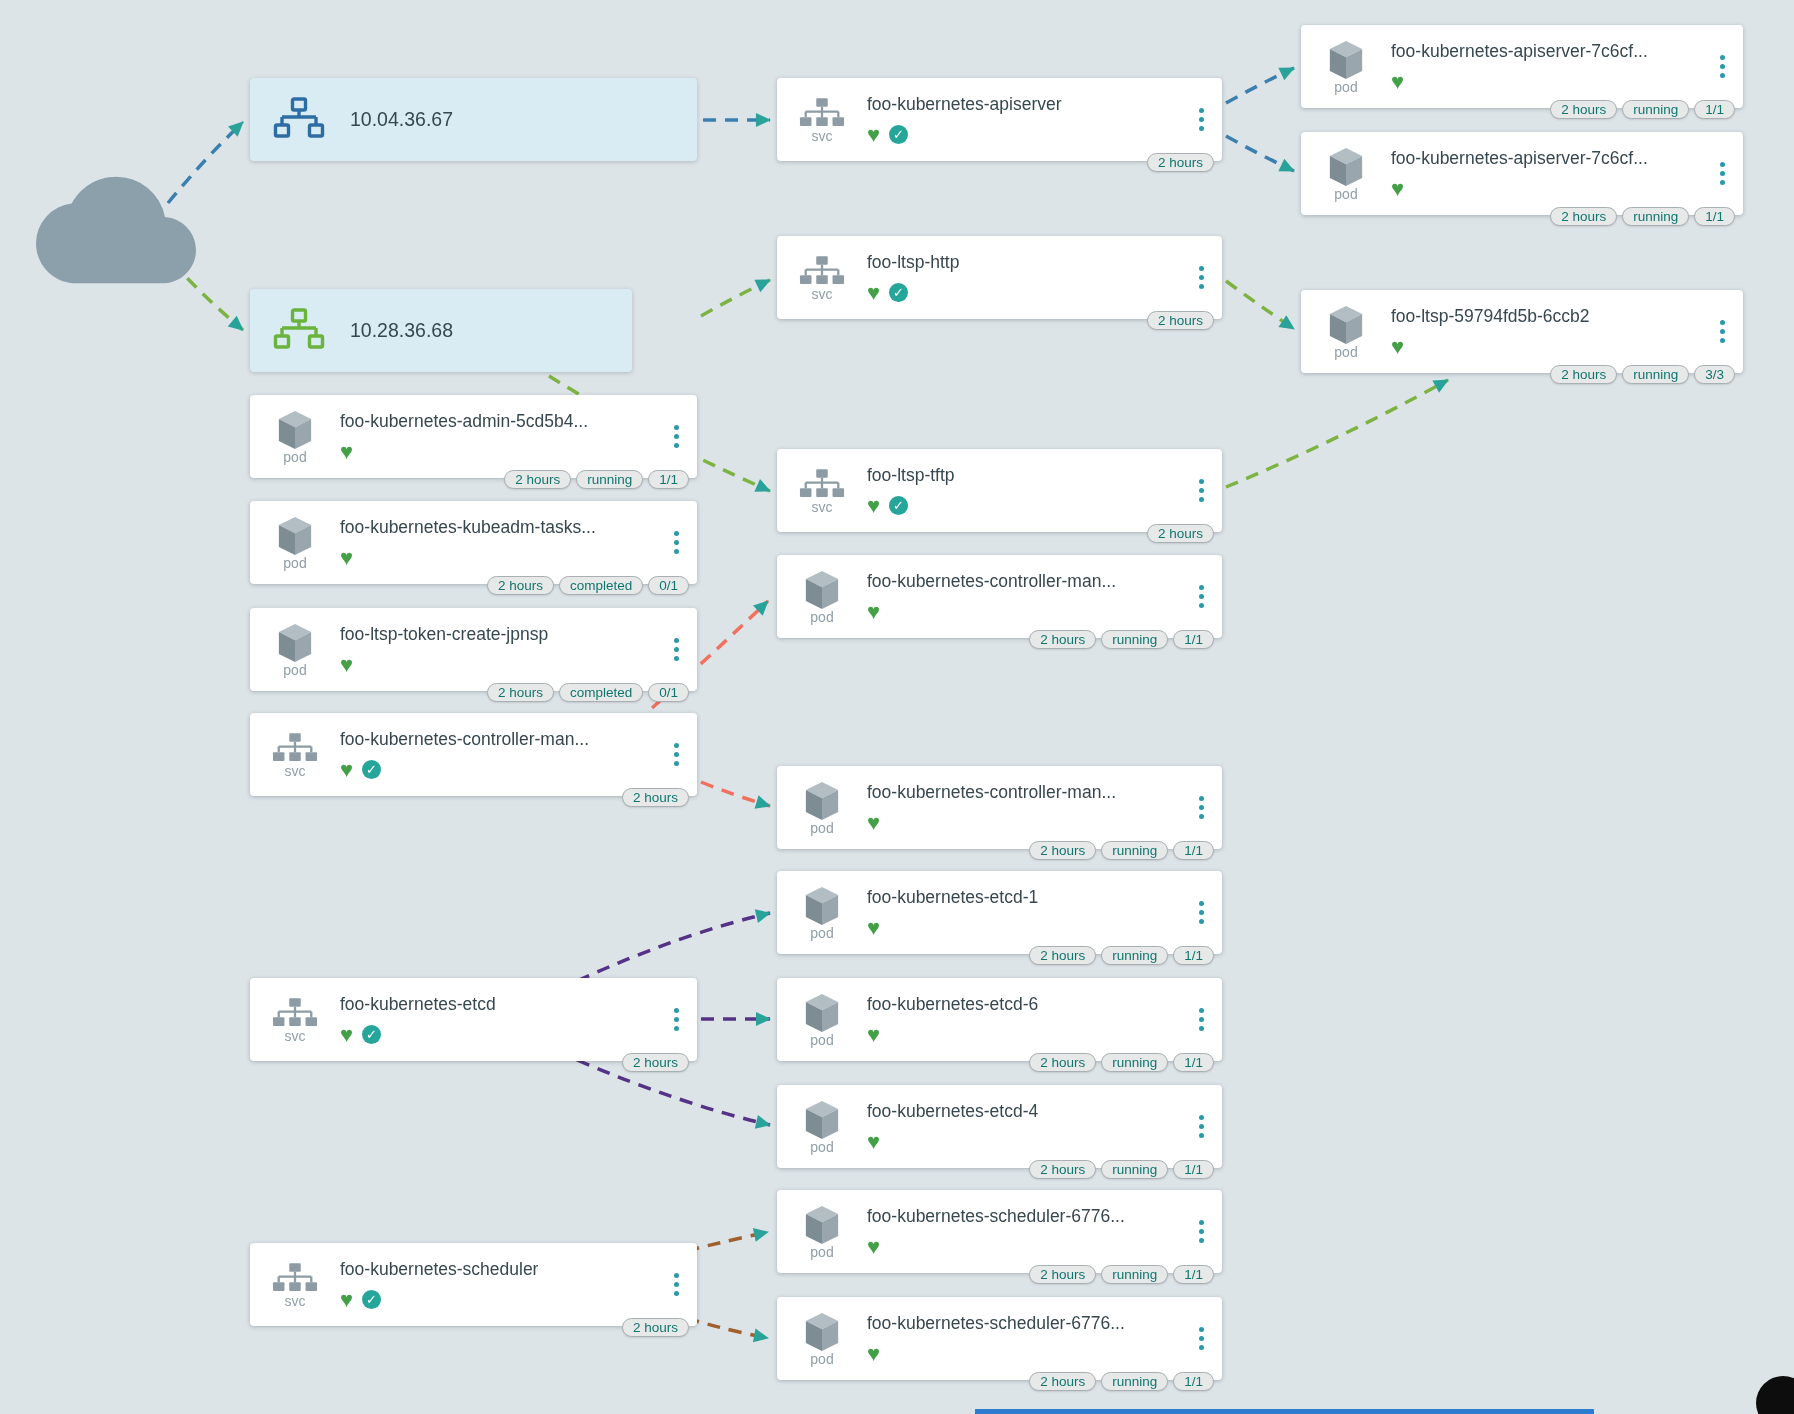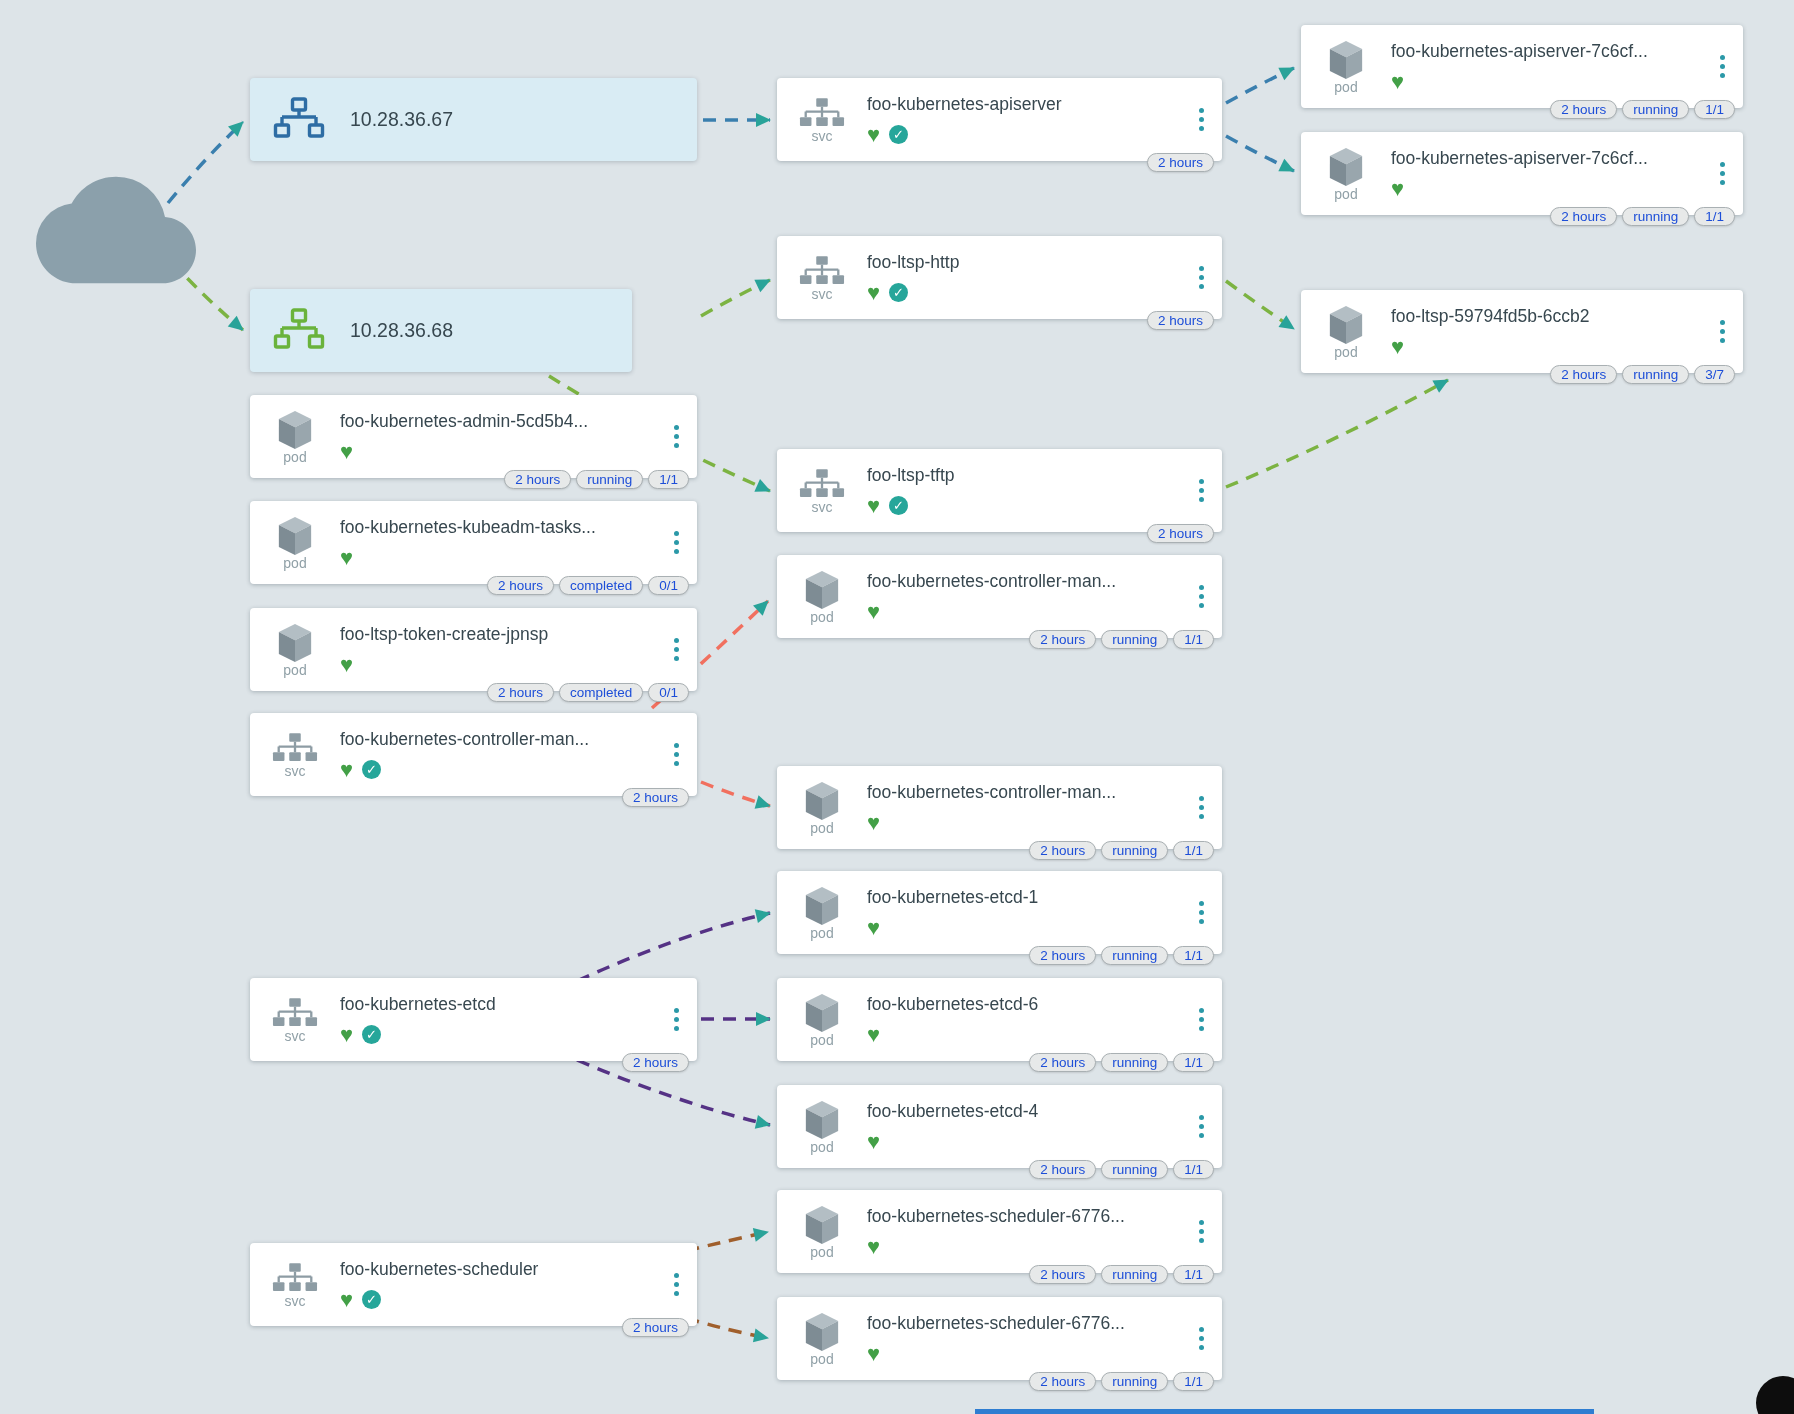--- a/index.html
+++ b/index.html
@@ -19,21 +19,21 @@
   .body{flex:1;min-width:0;padding-left:16px;display:flex;flex-direction:column;gap:9px;}
   .title{font-size:17.5px;color:#37474f;white-space:nowrap;overflow:hidden;}
   .status-row{display:flex;align-items:center;gap:9px;height:22px;}
   .heart{color:#43a047;font-size:22px;line-height:20px;}
   .check{width:19px;height:19px;border-radius:50%;background:#26a69a;color:#fff;font-size:13px;
          display:flex;align-items:center;justify-content:center;line-height:1;}
   .kebab{display:flex;flex-direction:column;gap:4px;padding:8px 6px;align-self:center;cursor:pointer;flex:none;}
   .kebab i{width:5px;height:5px;border-radius:50%;background:#2b99a8;display:block;}
   .badges{position:absolute;right:8px;bottom:-11px;display:flex;gap:5px;z-index:3;}
   .badge{background:#e7e9e9;border:1px solid #a9b0b3;border-radius:11px;padding:1px 10px;
-         font-size:13.5px;color:#1d4ed8;white-space:nowrap;box-shadow:0 1px 2px rgba(0,0,0,.12);}
+         font-size:13.5px;color:#0f766e;white-space:nowrap;box-shadow:0 1px 2px rgba(0,0,0,.12);}
   .bottom-bar{position:absolute;left:975px;bottom:0;width:619px;height:5px;z-index:4;}
   .corner-shape{position:absolute;right:-16px;bottom:-16px;width:54px;height:54px;border-radius:50%;z-index:4;}
 </style>
 </head>
 <body>
 
 <div id="graph-canvas" style="background: rgb(221, 228, 232); width: 1794px; height: 1414px;">
   <svg id="edge-layer" width="1794" height="1414">
     <defs>
       <marker id="arrow-head" markerUnits="userSpaceOnUse" markerWidth="18" markerHeight="16" refX="15" refY="8" orient="auto">
@@ -66,21 +66,21 @@
       <span class="host-icon">
         <svg width="54" height="46" viewBox="0 0 54 46">
           <g fill="none" stroke="#2e6da4" stroke-width="3.4">
             <rect x="20.5" y="2" width="13" height="11" rx="1.5"></rect>
             <path d="M27 13v7M10 20h34M10 20v8M44 20v8"></path>
             <rect x="3.5" y="28" width="13" height="11" rx="1.5"></rect>
             <rect x="37.5" y="28" width="13" height="11" rx="1.5"></rect>
           </g>
         </svg>
       </span>
-      <span class="host-label">10.28.36.67</span>
+      <span class="host-label">10.04.36.67</span>
     </div>
     <div class="node host" style="left: 250px; top: 289px; width: 382px; height: 83px;">
       <span class="host-icon">
         <svg width="54" height="46" viewBox="0 0 54 46">
           <g fill="none" stroke="#6ab33c" stroke-width="3.4">
             <rect x="20.5" y="2" width="13" height="11" rx="1.5"></rect>
             <path d="M27 13v7M10 20h34M10 20v8M44 20v8"></path>
             <rect x="3.5" y="28" width="13" height="11" rx="1.5"></rect>
             <rect x="37.5" y="28" width="13" height="11" rx="1.5"></rect>
           </g>
@@ -318,21 +318,21 @@
         </div>
       </div>
       <div class="kebab">
         <i></i>
         <i></i>
         <i></i>
       </div>
       <div class="badges">
         <span class="badge">2 hours</span>
         <span class="badge">running</span>
-        <span class="badge">3/7</span>
+        <span class="badge">3/3</span>
       </div>
     </div>
     <div class="node card" style="left: 250px; top: 395px; width: 447px; height: 83px;">
       <div class="icon-wrap">
         <svg width="38" height="40" viewBox="0 0 40 42">
           <polygon points="20,1 37,9.5 20,18 3,9.5" fill="#b3bec4"></polygon>
           <polygon points="3,9.5 20,18 20,41 3,32.5" fill="#7e8c94"></polygon>
           <polygon points="37,9.5 20,18 20,41 37,32.5" fill="#99a6ad"></polygon>
         </svg>
         <span class="icon-caption">pod</span>

